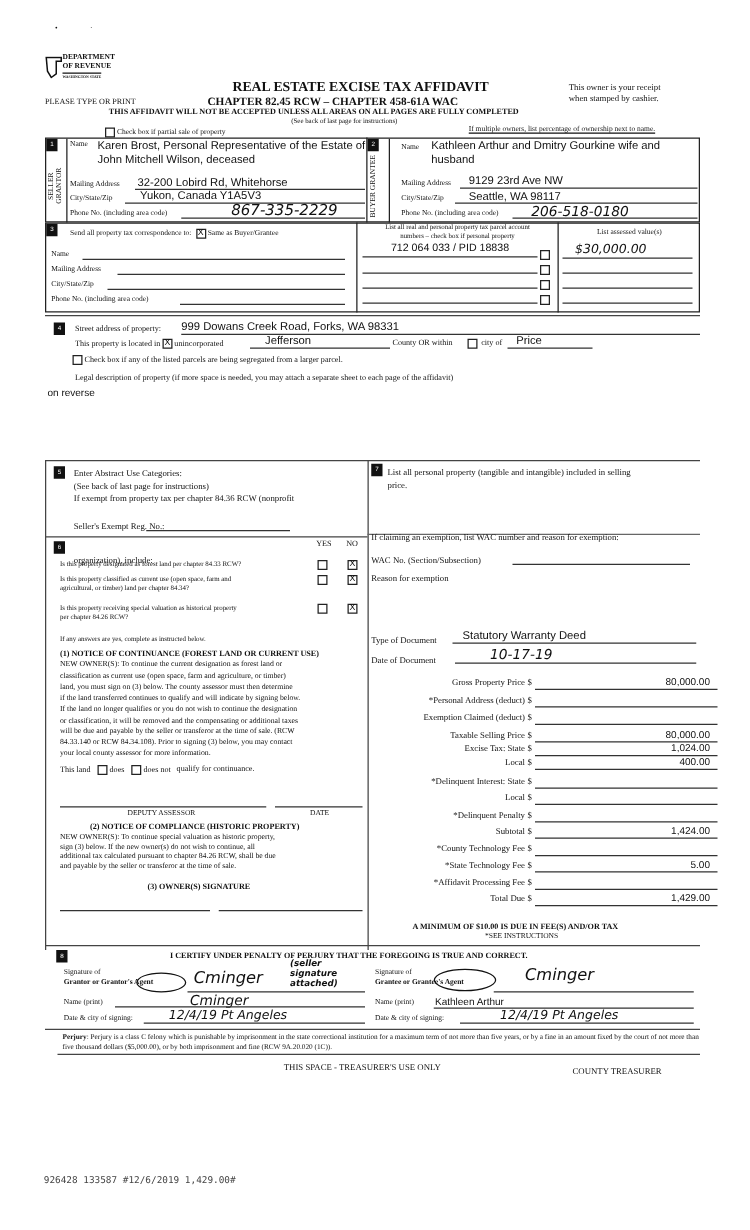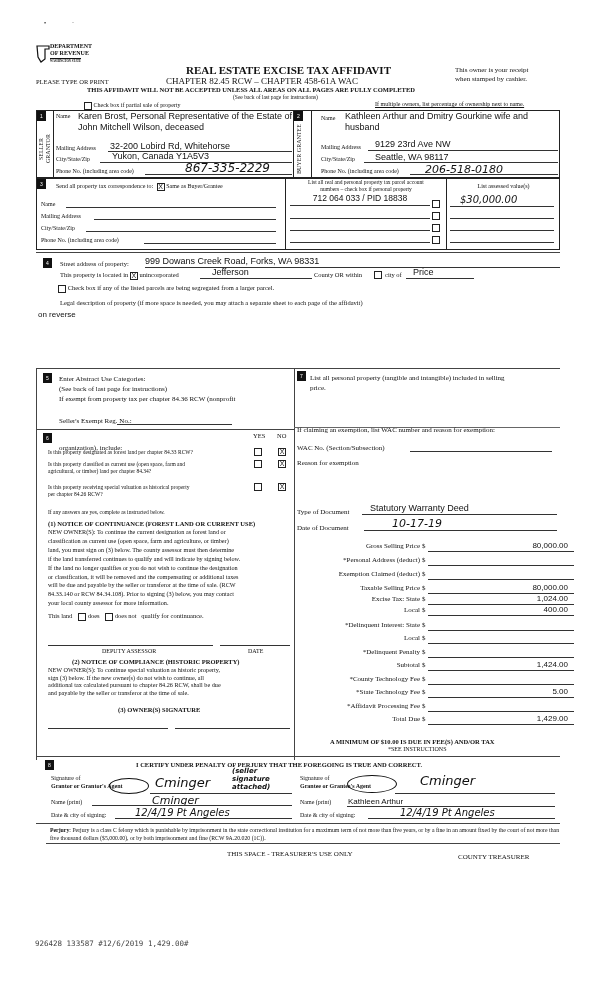--- a/index.html
+++ b/index.html
@@ -34,21 +34,21 @@
     </svg>
   <div class="abs" style="left:14px;top:0;font-size:6px;font-weight:bold;line-height:6px;">DEPARTMENT</div>
   <div class="abs" style="left:14px;top:7px;font-size:6px;font-weight:bold;line-height:6px;">OF REVENUE</div>
   <div class="abs" style="left:14px;top:15px;font-size:3px;font-weight:bold;line-height:4px;border-top:1px solid #111;">WASHINGTON STATE</div>
 </div>
 
 <div class="abs" style="left:186px;top:64px;font-size:11px;font-weight:bold;">REAL ESTATE EXCISE TAX AFFIDAVIT</div>
 <div class="abs" style="left:455px;top:66px;font-size:7px;">This owner is your receipt</div>
 <div class="abs" style="left:455px;top:75px;font-size:7px;text-align:center;">when stamped by cashier.</div>
 <div class="abs" style="left:36px;top:78px;font-size:6.5px;">PLEASE TYPE OR PRINT</div>
-<div class="abs" style="left:166px;top:76px;font-size:9px;">CHAPTER 82.45 RCW – CHAPTER 458-61A WAC</div>
+<div class="abs" style="left:166px;top:76px;font-size:9px;font-weight:bold;">CHAPTER 82.45 RCW – CHAPTER 458-61A WAC</div>
 <div class="abs" style="left:87px;top:86px;font-size:6.5px;font-weight:bold;">THIS AFFIDAVIT WILL NOT BE ACCEPTED UNLESS ALL AREAS ON ALL PAGES ARE FULLY COMPLETED</div>
 <div class="abs" style="left:233px;top:94px;font-size:5.5px;">(See back of last page for instructions)</div>
 <div class="abs" style="left:84px;top:102px;font-size:6px;">
   <span class="chk"></span>
   <span>Check box if partial sale of property</span>
 </div>
 <div class="abs" style="left:375px;top:101px;font-size:6px;text-decoration:underline;">If multiple owners, list percentage of ownership next to name.</div>
 
 <div class="abs box" style="left:36px;top:110px;width:524px;height:68px;"></div>
 <div class="abs" style="left:293px;top:110px;width:1px;height:68px;background:#222;"></div>
@@ -227,21 +227,21 @@
 <div class="abs line" style="left:175px;top:728px;width:115px;"></div>
 
 <div class="row" style="left:297px;top:508px;font-size:7px;">Type of Document</div>
 <div class="row fillv" style="left:370px;top:503px;">Statutory Warranty Deed</div>
 <div class="abs line" style="left:362px;top:514px;width:195px;"></div>
 <div class="row" style="left:297px;top:524px;font-size:7px;">Date of Document</div>
 <div class="row hand" style="left:392px;top:517px;font-size:11px;">10-17-19</div>
 <div class="abs line" style="left:364px;top:530px;width:193px;"></div>
 
 <div class="amtrow" style="top:542px;">
-    <span class="lbl">Gross Selling Price</span>
+    <span class="lbl">Gross Property Price</span>
     <span class="dol">$</span>
     <span class="ln"></span>
     <span class="val">80,000.00</span>
   </div>
 <div class="amtrow" style="top:556px;">
     <span class="lbl">*Personal Address (deduct)</span>
     <span class="dol">$</span>
     <span class="ln"></span>
     <span class="val"></span>
   </div>

